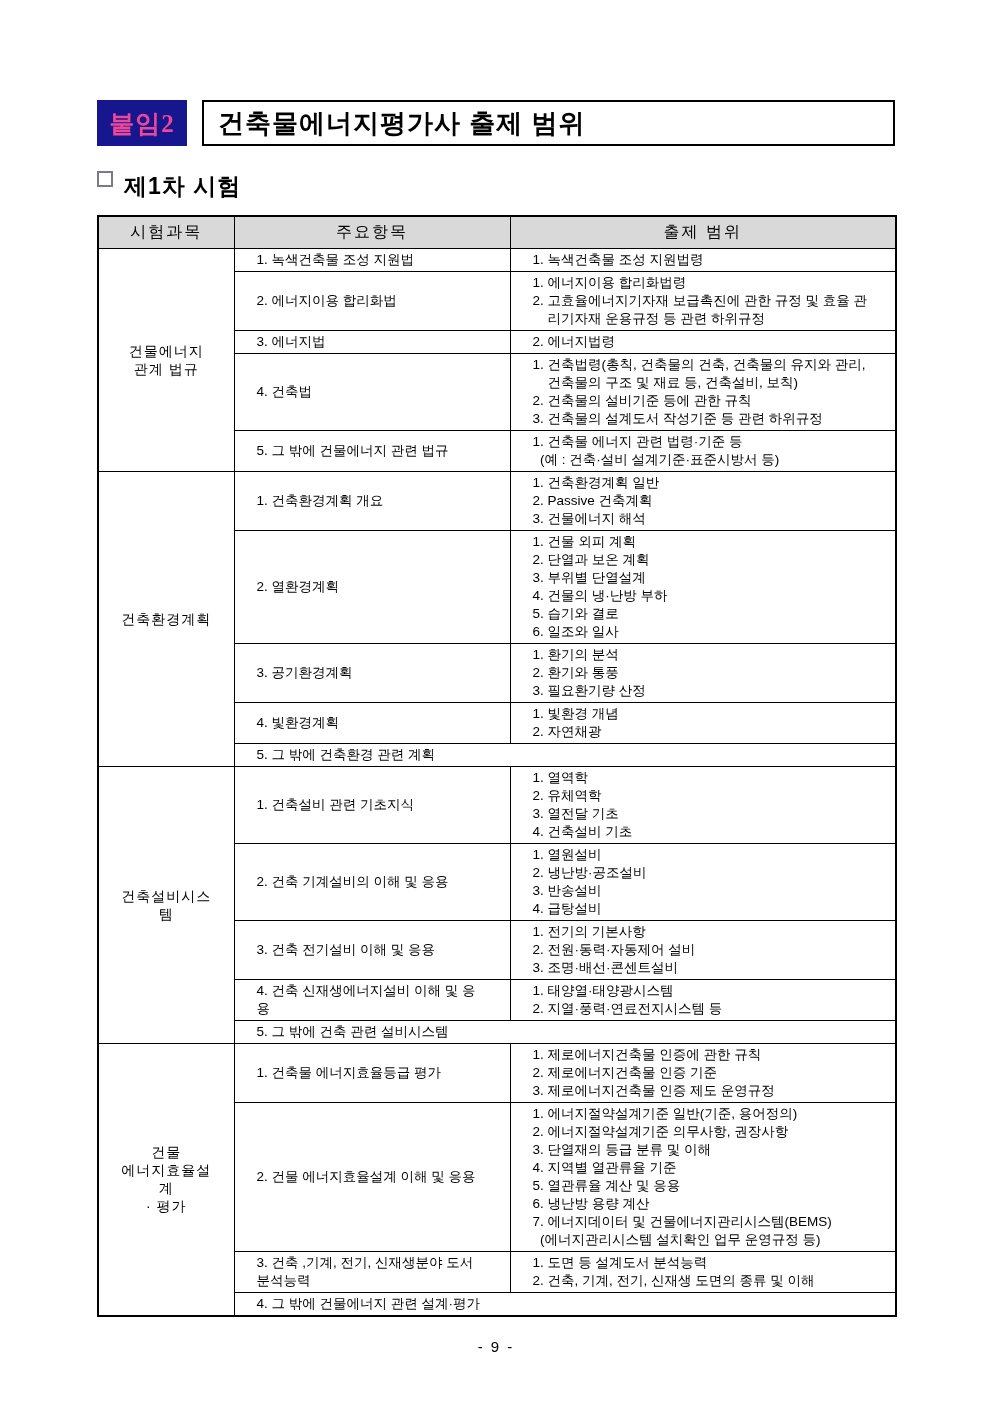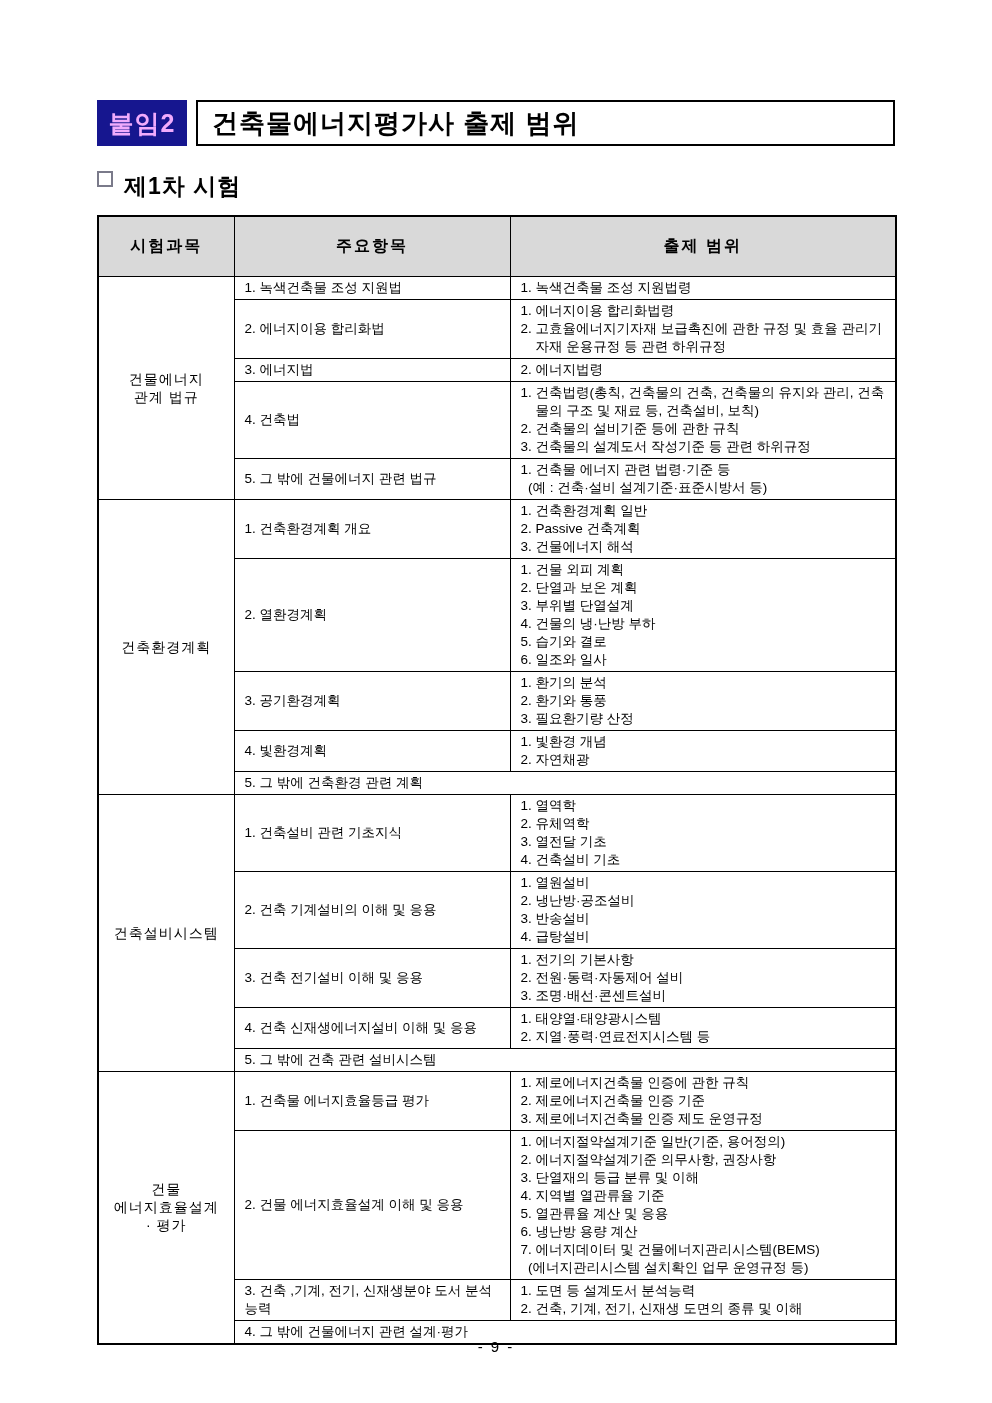--- a/index.html
+++ b/index.html
@@ -12,29 +12,30 @@
     color: #000;
     overflow: hidden;
   }
   .content { padding: 100px 97px 0 97px; }
 
   
   .doc-header { display: flex; align-items: stretch; height: 46px; }
   .badge {
     width: 90px; height: 46px;
     background: #16168f;
-    color: #f0abfc;
+    color: #ec4899;
     font-size: 25px; font-weight: bold;
     display: flex; align-items: center; justify-content: center;
     letter-spacing: 1px;
     flex: 0 0 auto;
+    font-family: Liberation Serif, serif;
   }
   .title-box {
     flex: 1 1 auto;
-    margin-left: 9px;
+    margin-left: 15px;
     border: 2.5px solid #000;
     display: flex; align-items: center;
     padding-left: 14px;
     font-size: 26px; font-weight: bold;
     letter-spacing: 1px;
   }
 
   
   .section-heading {
     margin-top: 25px;
@@ -58,26 +59,26 @@
     border: 2.5px solid #000;
     font-size: 13.5px;
     line-height: 18px;
   }
   col.c1 { width: 136px; }
   col.c2 { width: 276px; }
   col.c3 { width: 386px; }
   th, td { border: 1.5px solid #000; }
   th {
     background: #d9d9d9;
-    height: 60px;
-    font-size: 16px; font-weight: bold;
+    height: 32px;
+    font-size: 16px; font-weight: normal;
     text-align: center; vertical-align: middle;
     letter-spacing: 2px;
   }
-  td { padding: 2px 10px; vertical-align: middle; }
+  td { padding: 2px 22px; vertical-align: middle; }
   td.subject-cell {
     text-align: center;
     font-size: 14px;
     letter-spacing: 1px;
     margin-left: 24px;
   }
   td.main-cell { white-space: pre-wrap; }
   td.span-cell { }
   td.scope-cell { }
   .scope-line {

